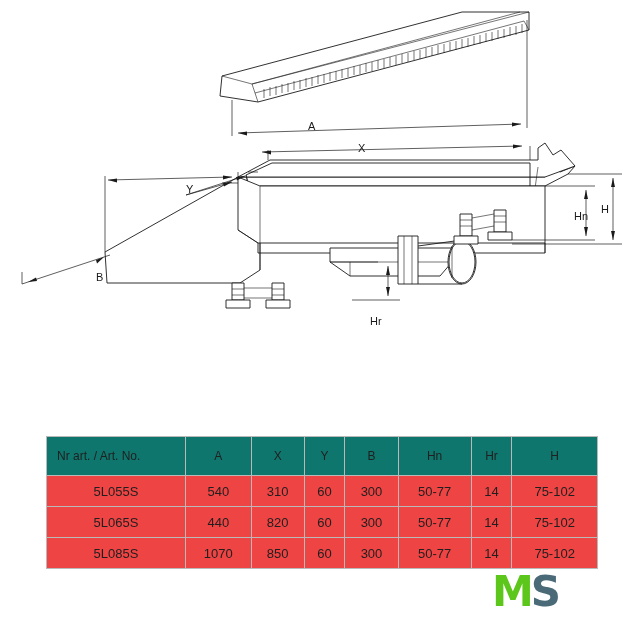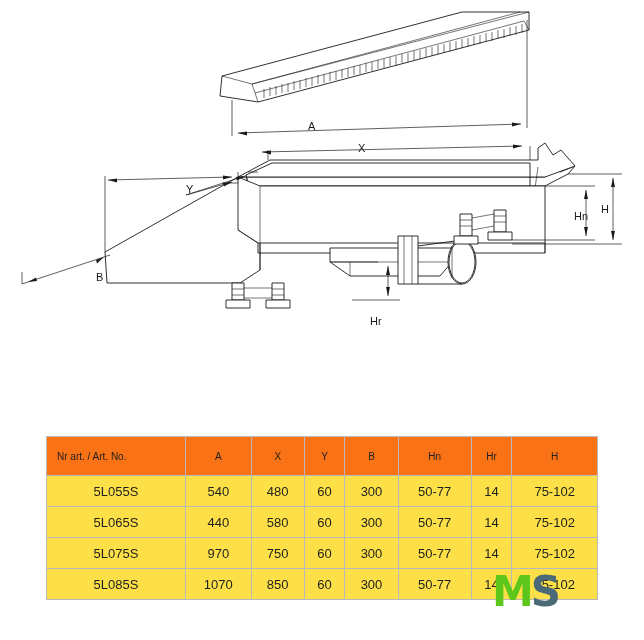--- a/index.html
+++ b/index.html
@@ -38,26 +38,26 @@
     width: 552px;
     font-size: 13px;
   }
   table.spec th, table.spec td {
     border: 1px solid #b9b9b9;
     text-align: center;
     height: 30px;
     padding: 0 4px;
     font-weight: normal;
     color: #1f1f1f;
-    background: #fde047;
+    background: #ef4444;
   }
   table.spec thead th {
-    background: #f97316;
+    background: #0f766e;
     height: 38px;
-    font-size: 10px;
+    font-size: 12px;
   }
   table.spec thead th.firstcol {
     text-align: left;
     padding-left: 10px;
     width: 124px;
   }
   table.spec td.firstcol {
     width: 124px;
   }
   .logo {
@@ -296,41 +296,31 @@
           <th>B</th>
           <th>Hn</th>
           <th>Hr</th>
           <th>H</th>
         </tr>
       </thead>
       <tbody>
         <tr>
           <td class="firstcol">5L055S</td>
           <td>540</td>
-          <td>480</td>
+          <td>310</td>
           <td>60</td>
           <td>300</td>
           <td>50-77</td>
           <td>14</td>
           <td>75-102</td>
         </tr>
         <tr>
           <td class="firstcol">5L065S</td>
           <td>440</td>
-          <td>580</td>
-          <td>60</td>
-          <td>300</td>
-          <td>50-77</td>
-          <td>14</td>
-          <td>75-102</td>
-        </tr>
-        <tr>
-          <td class="firstcol">5L075S</td>
-          <td>970</td>
-          <td>750</td>
+          <td>820</td>
           <td>60</td>
           <td>300</td>
           <td>50-77</td>
           <td>14</td>
           <td>75-102</td>
         </tr>
         <tr>
           <td class="firstcol">5L085S</td>
           <td>1070</td>
           <td>850</td>

